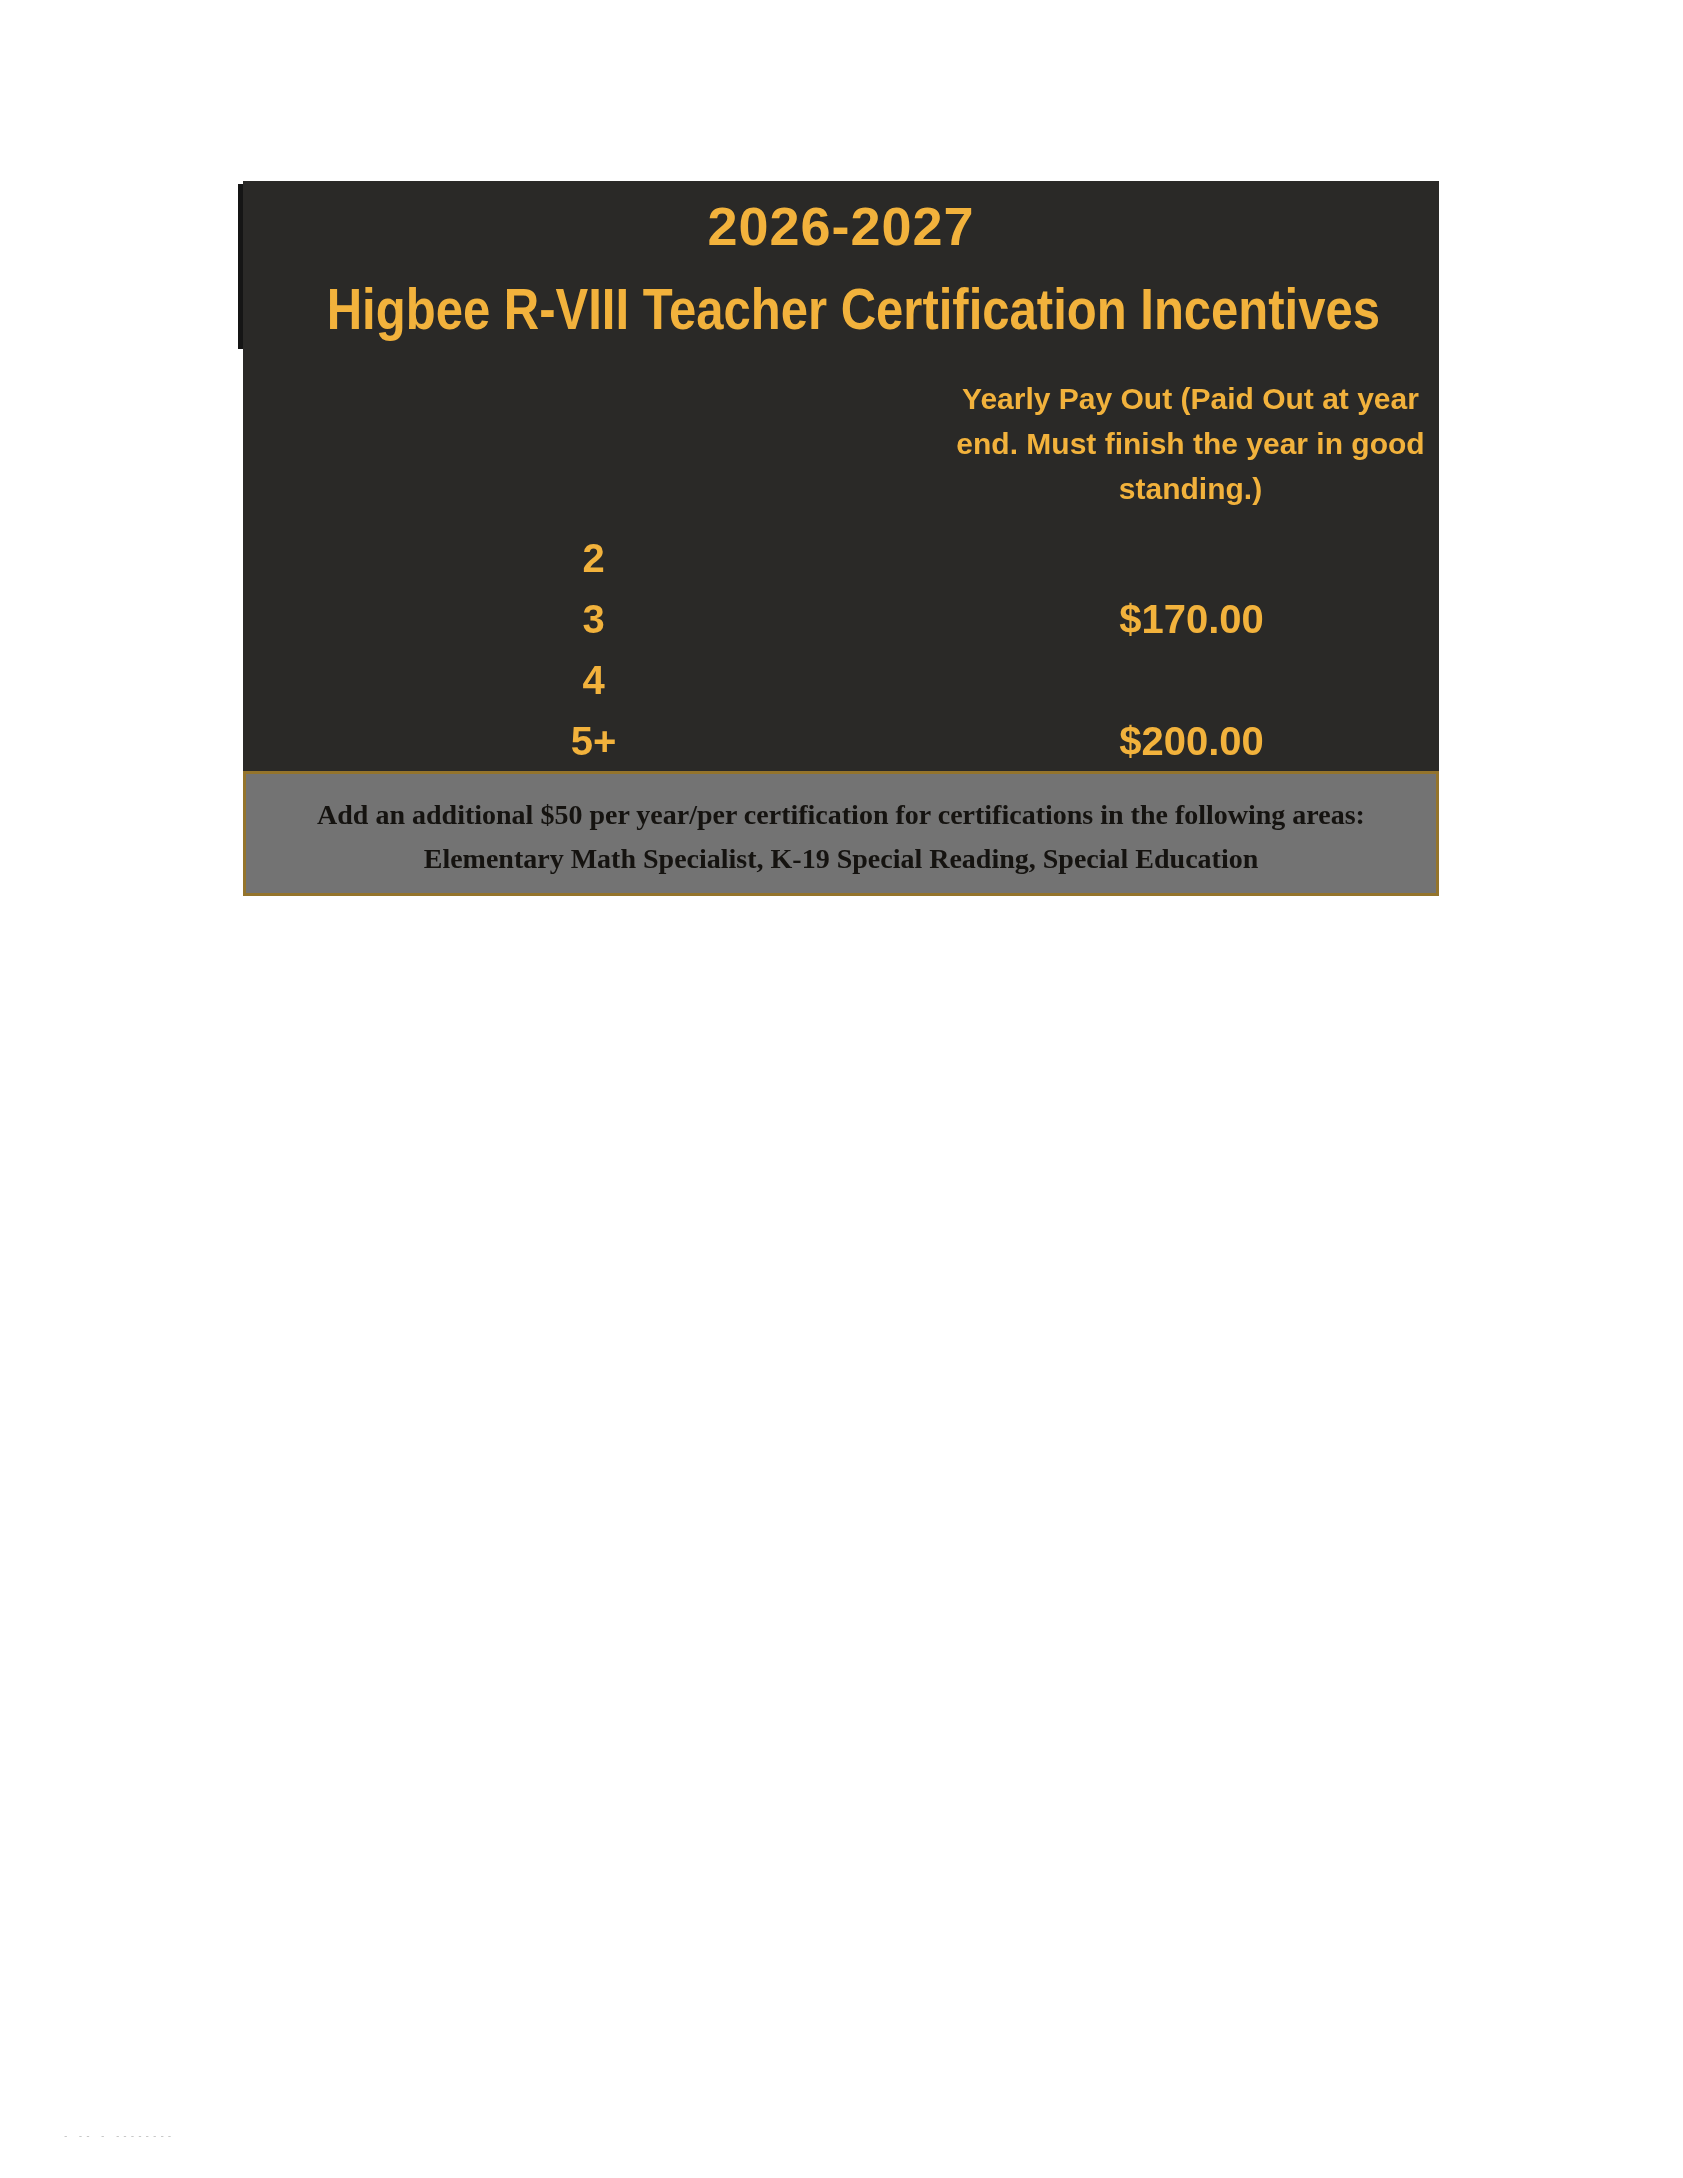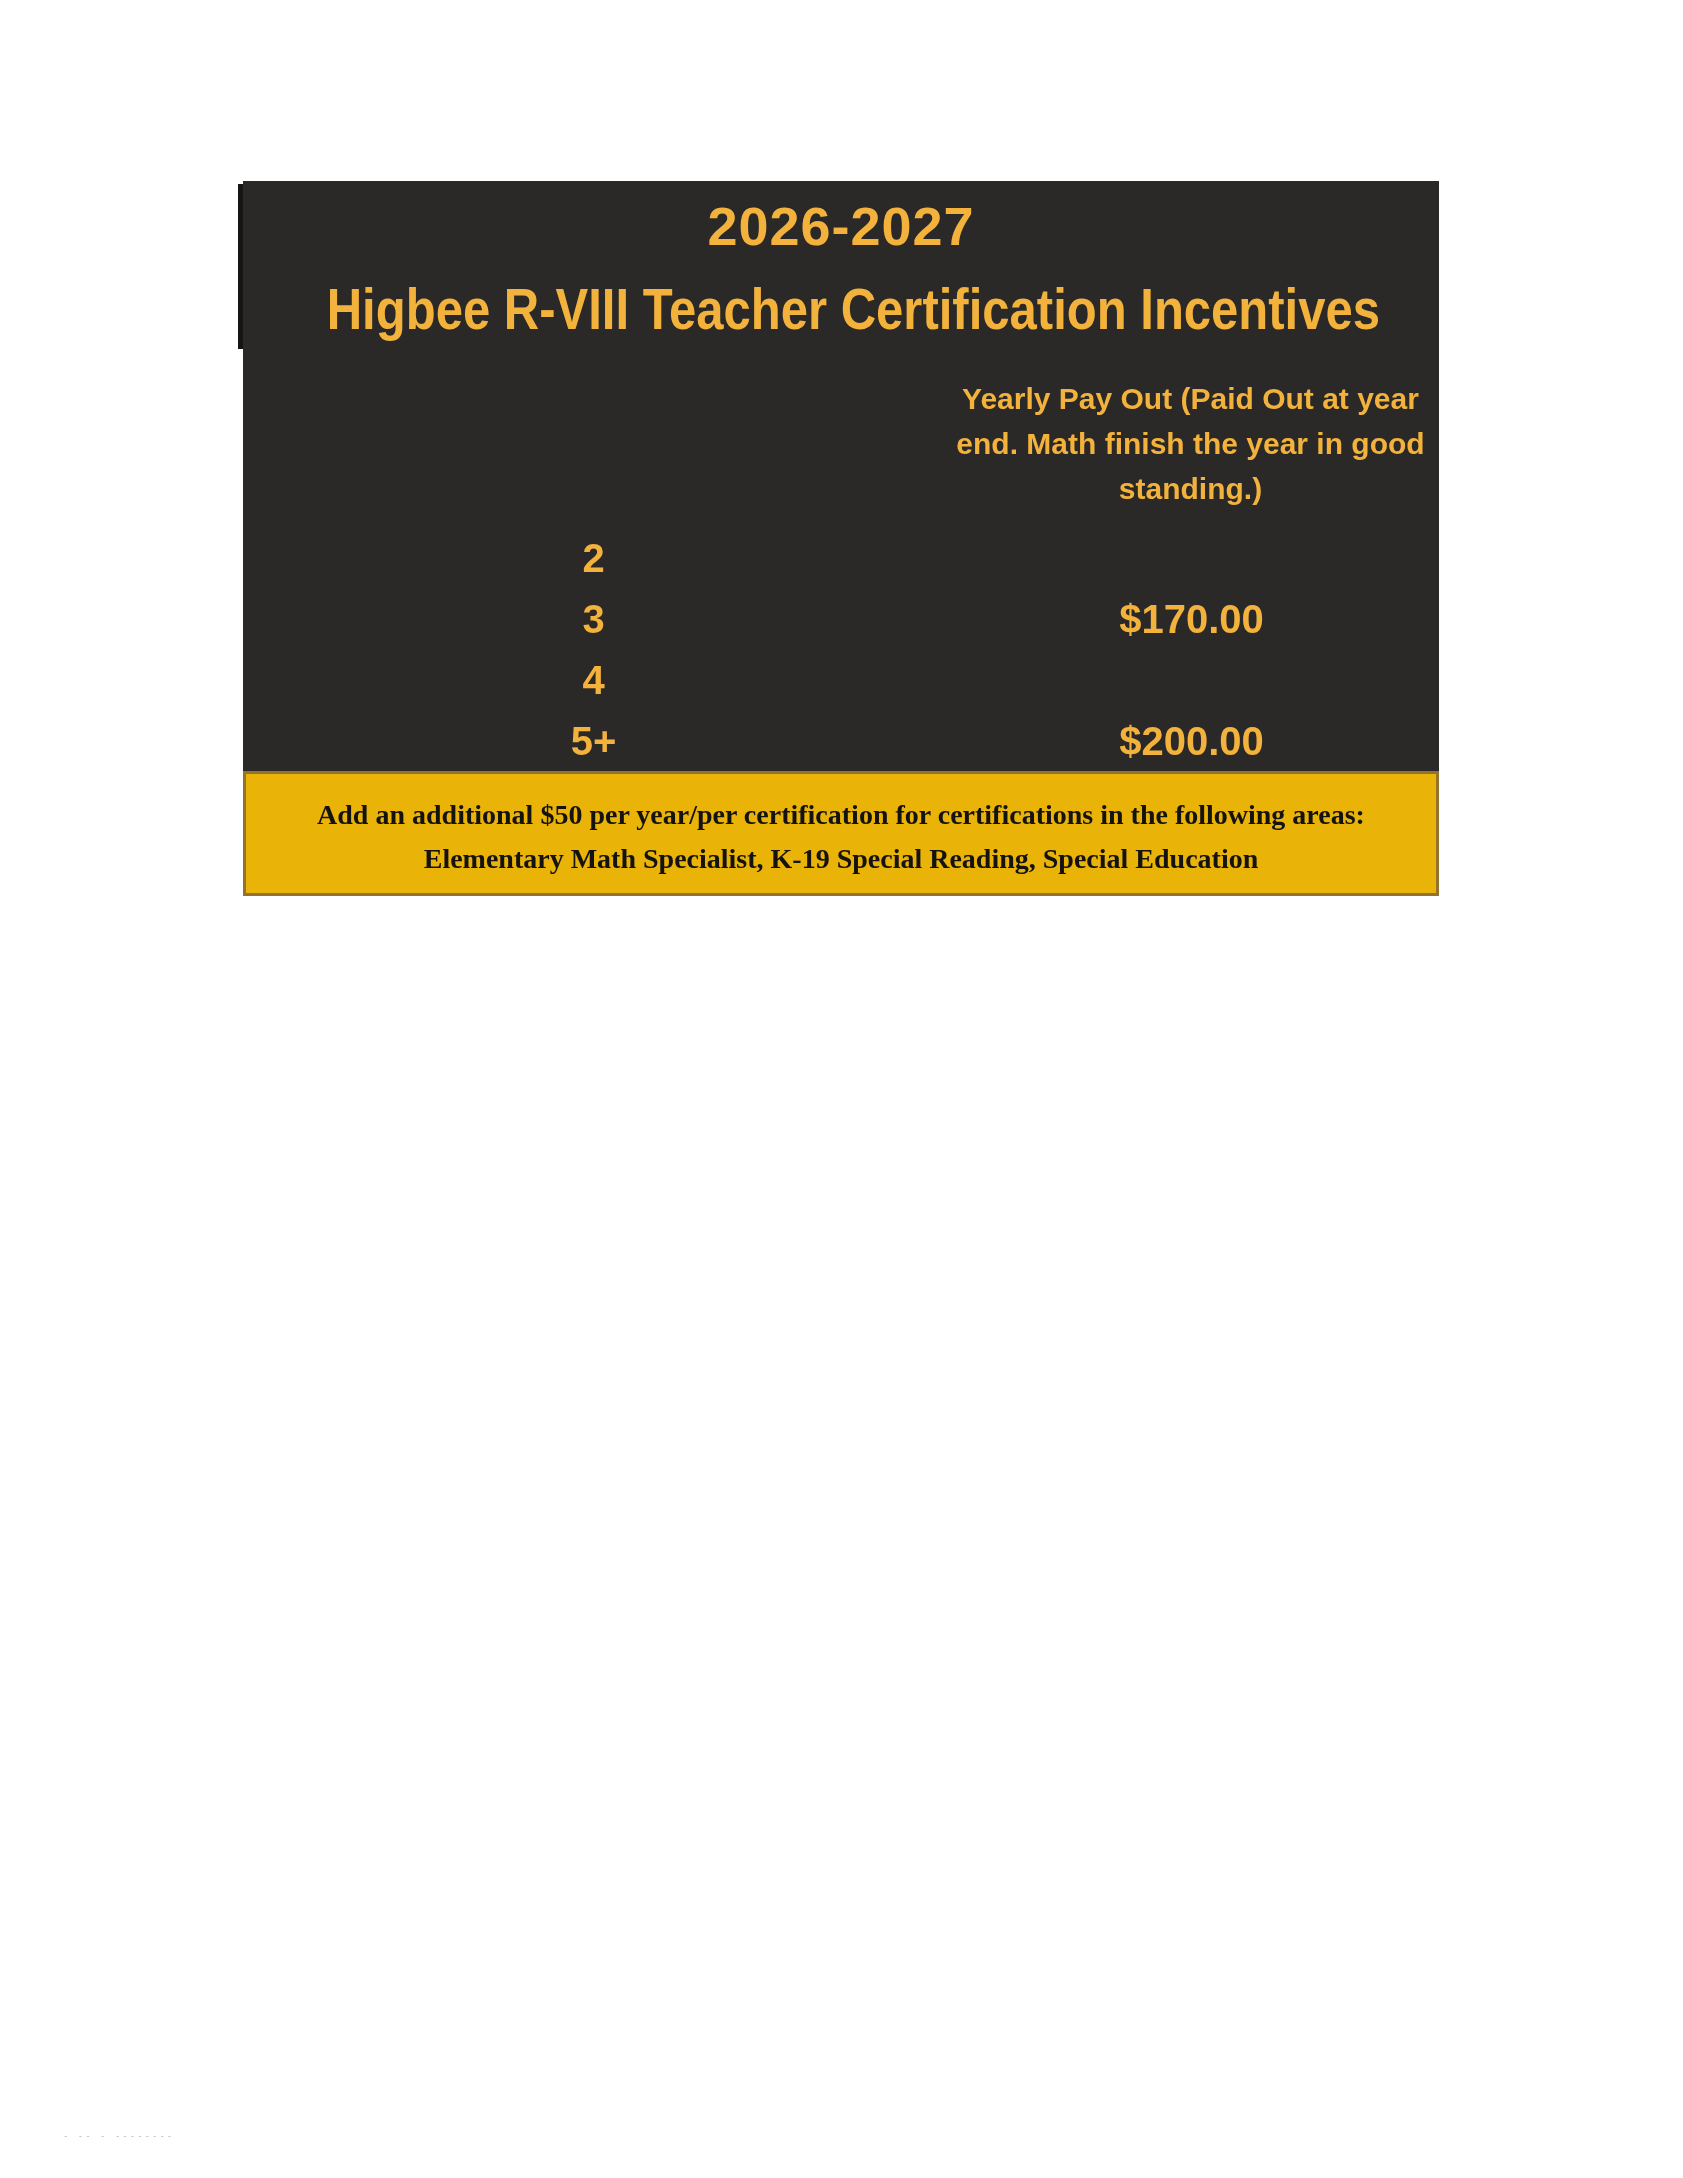--- a/index.html
+++ b/index.html
@@ -118,21 +118,21 @@
     color: #f2b23c;
   }
 
   
   .note {
     position: absolute;
     left: 243px;
     top: 771px;
     width: 1196px;
     height: 125px;
-    background: #eab308;
+    background: #737373;
     border: 3px solid #94742c;
     font-family: "Liberation Serif", serif;
     font-weight: bold;
     color: #151310;
     text-align: center;
     padding-top: 19px;
   }
   .note-line {
     font-size: 28px;
     line-height: 44px;
@@ -157,21 +157,21 @@
 
   <div class="edge-mark"></div>
 
   <div class="flyer">
 
     <div class="school-year">2026-2027</div>
 
     <div class="flyer-title">Higbee R-VIII Teacher Certification Incentives</div>
 
 
-    <div class="col-header-right">Yearly Pay Out (Paid Out at year end. Math finish the year in good standing.)</div>
+    <div class="col-header-right">Yearly Pay Out (Paid Out at year end. Must finish the year in good standing.)</div>
 
     <div class="rows">
       <div class="row">
         <div class="cell-count">2</div>
       </div>
       <div class="row">
         <div class="cell-count">3</div>
         <div class="cell-payout">$170.00</div>
       </div>
       <div class="row">

